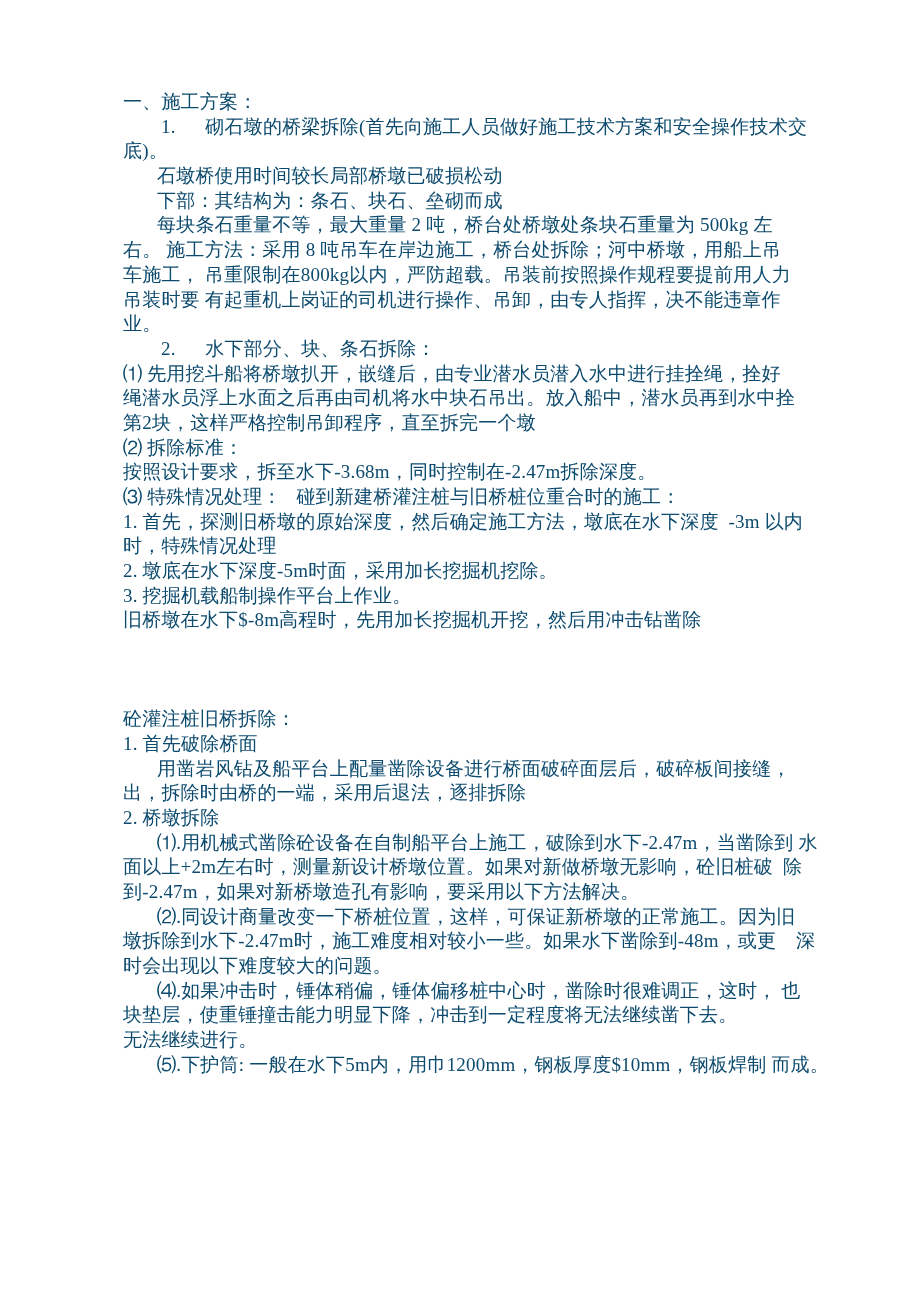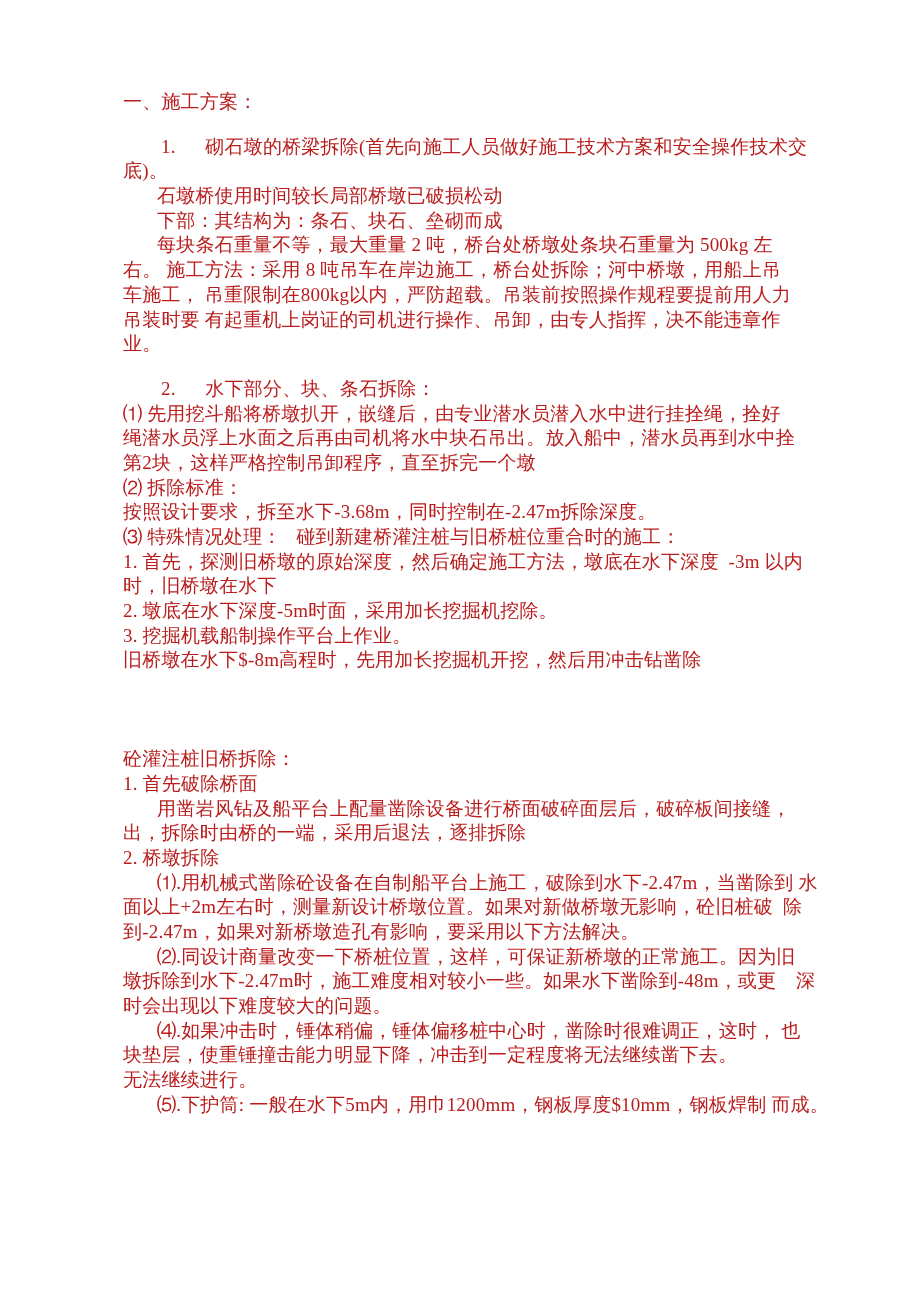--- a/index.html
+++ b/index.html
@@ -15,32 +15,32 @@
     overflow: hidden;
     font-family: "Liberation Serif", "DejaVu Serif", serif;
   }
   .doc {
     position: absolute;
     left: 123px;
     top: 90px;
     width: 680px;
     font-size: 19px;
     line-height: 24.7px;
-    color: #b91c1c;
+    color: #0c4a6e;
     letter-spacing: 0.2px;
   }
   .line {
     white-space: pre;
     height: 24.7px;
     overflow: visible;
   }
   
   .ind { padding-left: 34px; }
   
-  .i1 { padding-left: 38px; margin-top: 20px; }
+  .i1 { padding-left: 38px; }
 </style>
 </head>
 <body>
 
 <div class="page">
   <div class="doc">
     <div class="line">一、施工方案：</div>
     <div class="line i1">1.      砌石墩的桥梁拆除(首先向施工人员做好施工技术方案和安全操作技术交</div>
     <div class="line">底)。</div>
     <div class="line ind">石墩桥使用时间较长局部桥墩已破损松动</div>
@@ -51,21 +51,21 @@
     <div class="line">吊装时要 有起重机上岗证的司机进行操作、吊卸，由专人指挥，决不能违章作</div>
     <div class="line">业。</div>
     <div class="line i1">2.      水下部分、块、条石拆除：</div>
     <div class="line">⑴ 先用挖斗船将桥墩扒开，嵌缝后，由专业潜水员潜入水中进行挂拴绳，拴好</div>
     <div class="line">绳潜水员浮上水面之后再由司机将水中块石吊出。放入船中，潜水员再到水中拴</div>
     <div class="line">第2块，这样严格控制吊卸程序，直至拆完一个墩</div>
     <div class="line">⑵ 拆除标准：</div>
     <div class="line">按照设计要求，拆至水下-3.68m，同时控制在-2.47m拆除深度。</div>
     <div class="line">⑶ 特殊情况处理：   碰到新建桥灌注桩与旧桥桩位重合时的施工：</div>
     <div class="line">1. 首先，探测旧桥墩的原始深度，然后确定施工方法，墩底在水下深度  -3m 以内</div>
-    <div class="line">时，旧桥墩在水下</div>
+    <div class="line">时，特殊情况处理</div>
     <div class="line">2. 墩底在水下深度-5m时面，采用加长挖掘机挖除。</div>
     <div class="line">3. 挖掘机载船制操作平台上作业。</div>
     <div class="line">旧桥墩在水下$-8m高程时，先用加长挖掘机开挖，然后用冲击钻凿除</div>
     <div class="line"></div>
     <div class="line"></div>
     <div class="line"></div>
     <div class="line">砼灌注桩旧桥拆除：</div>
     <div class="line">1. 首先破除桥面</div>
     <div class="line ind">用凿岩风钻及船平台上配量凿除设备进行桥面破碎面层后，破碎板间接缝，</div>
     <div class="line">出，拆除时由桥的一端，采用后退法，逐排拆除</div>

